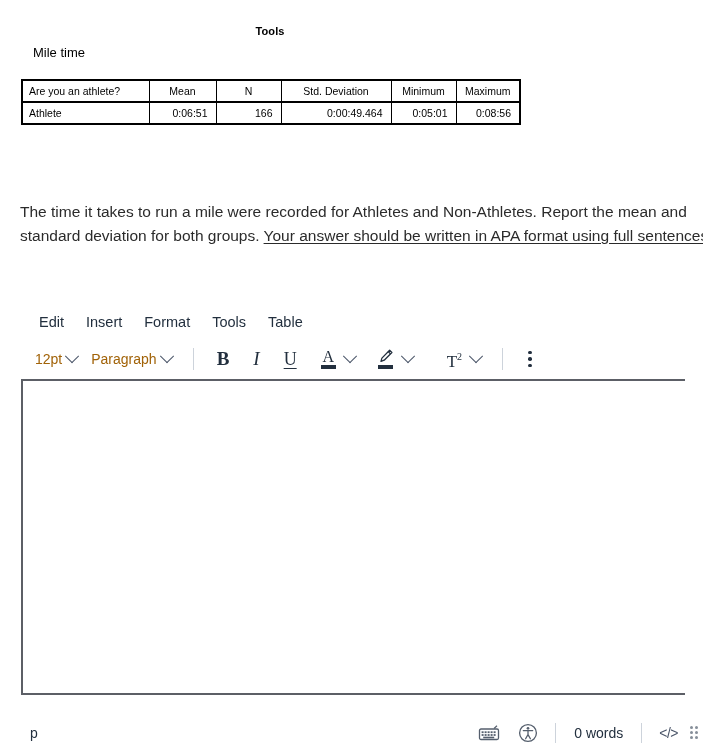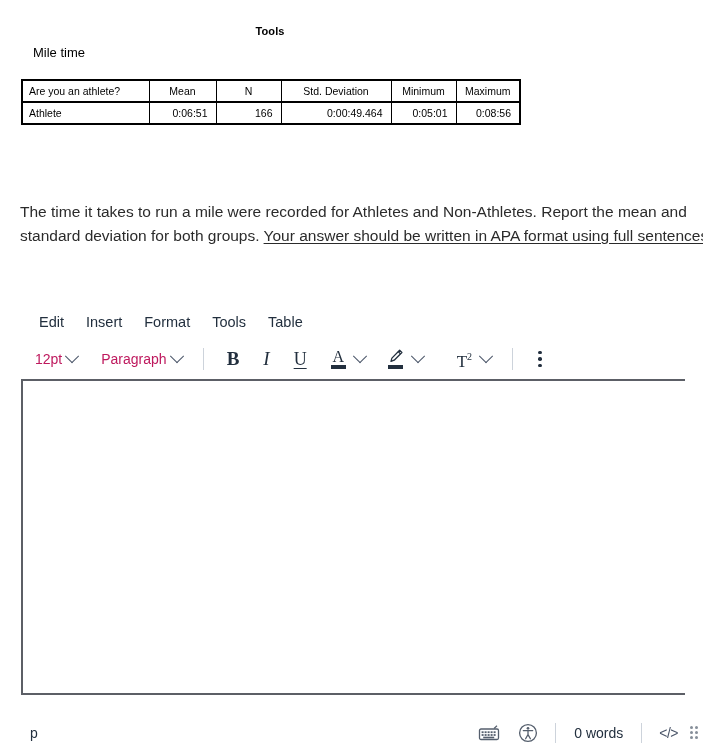--- a/index.html
+++ b/index.html
@@ -139,21 +139,21 @@
     justify-content: center;
     height: 28px;
     border-radius: 3px;
     cursor: pointer;
     color: #222f3e;
     padding: 0 7px;
     gap: 5px;
   }
   .tb-label {
     font-size: 14px;
-    color: #be185d;
+    color: #a16207;
     line-height: 18px;
   }
   .chev {
     display: inline-block;
     width: 9px;
     height: 9px;
     border-right: 1.6px solid #4a5568;
     border-bottom: 1.6px solid #4a5568;
     transform: rotate(45deg) translate(-2px,-2px);
   }
@@ -335,21 +335,21 @@
     <div class="menu-item">Table</div>
   </div>
 
   <div class="toolbar">
 
     <div class="tb-btn">
       <span class="tb-label">12pt</span>
       <span class="chev"></span>
     </div>
 
-    <div class="tb-btn" style="margin-left:10px">
+    <div class="tb-btn" style="">
       <span class="tb-label">Paragraph</span>
       <span class="chev"></span>
     </div>
 
     <div class="tb-sep" style="margin-left:14px;margin-right:16px"></div>
 
     <div class="tb-btn">
       <span class="glyph-b">B</span>
     </div>
 

